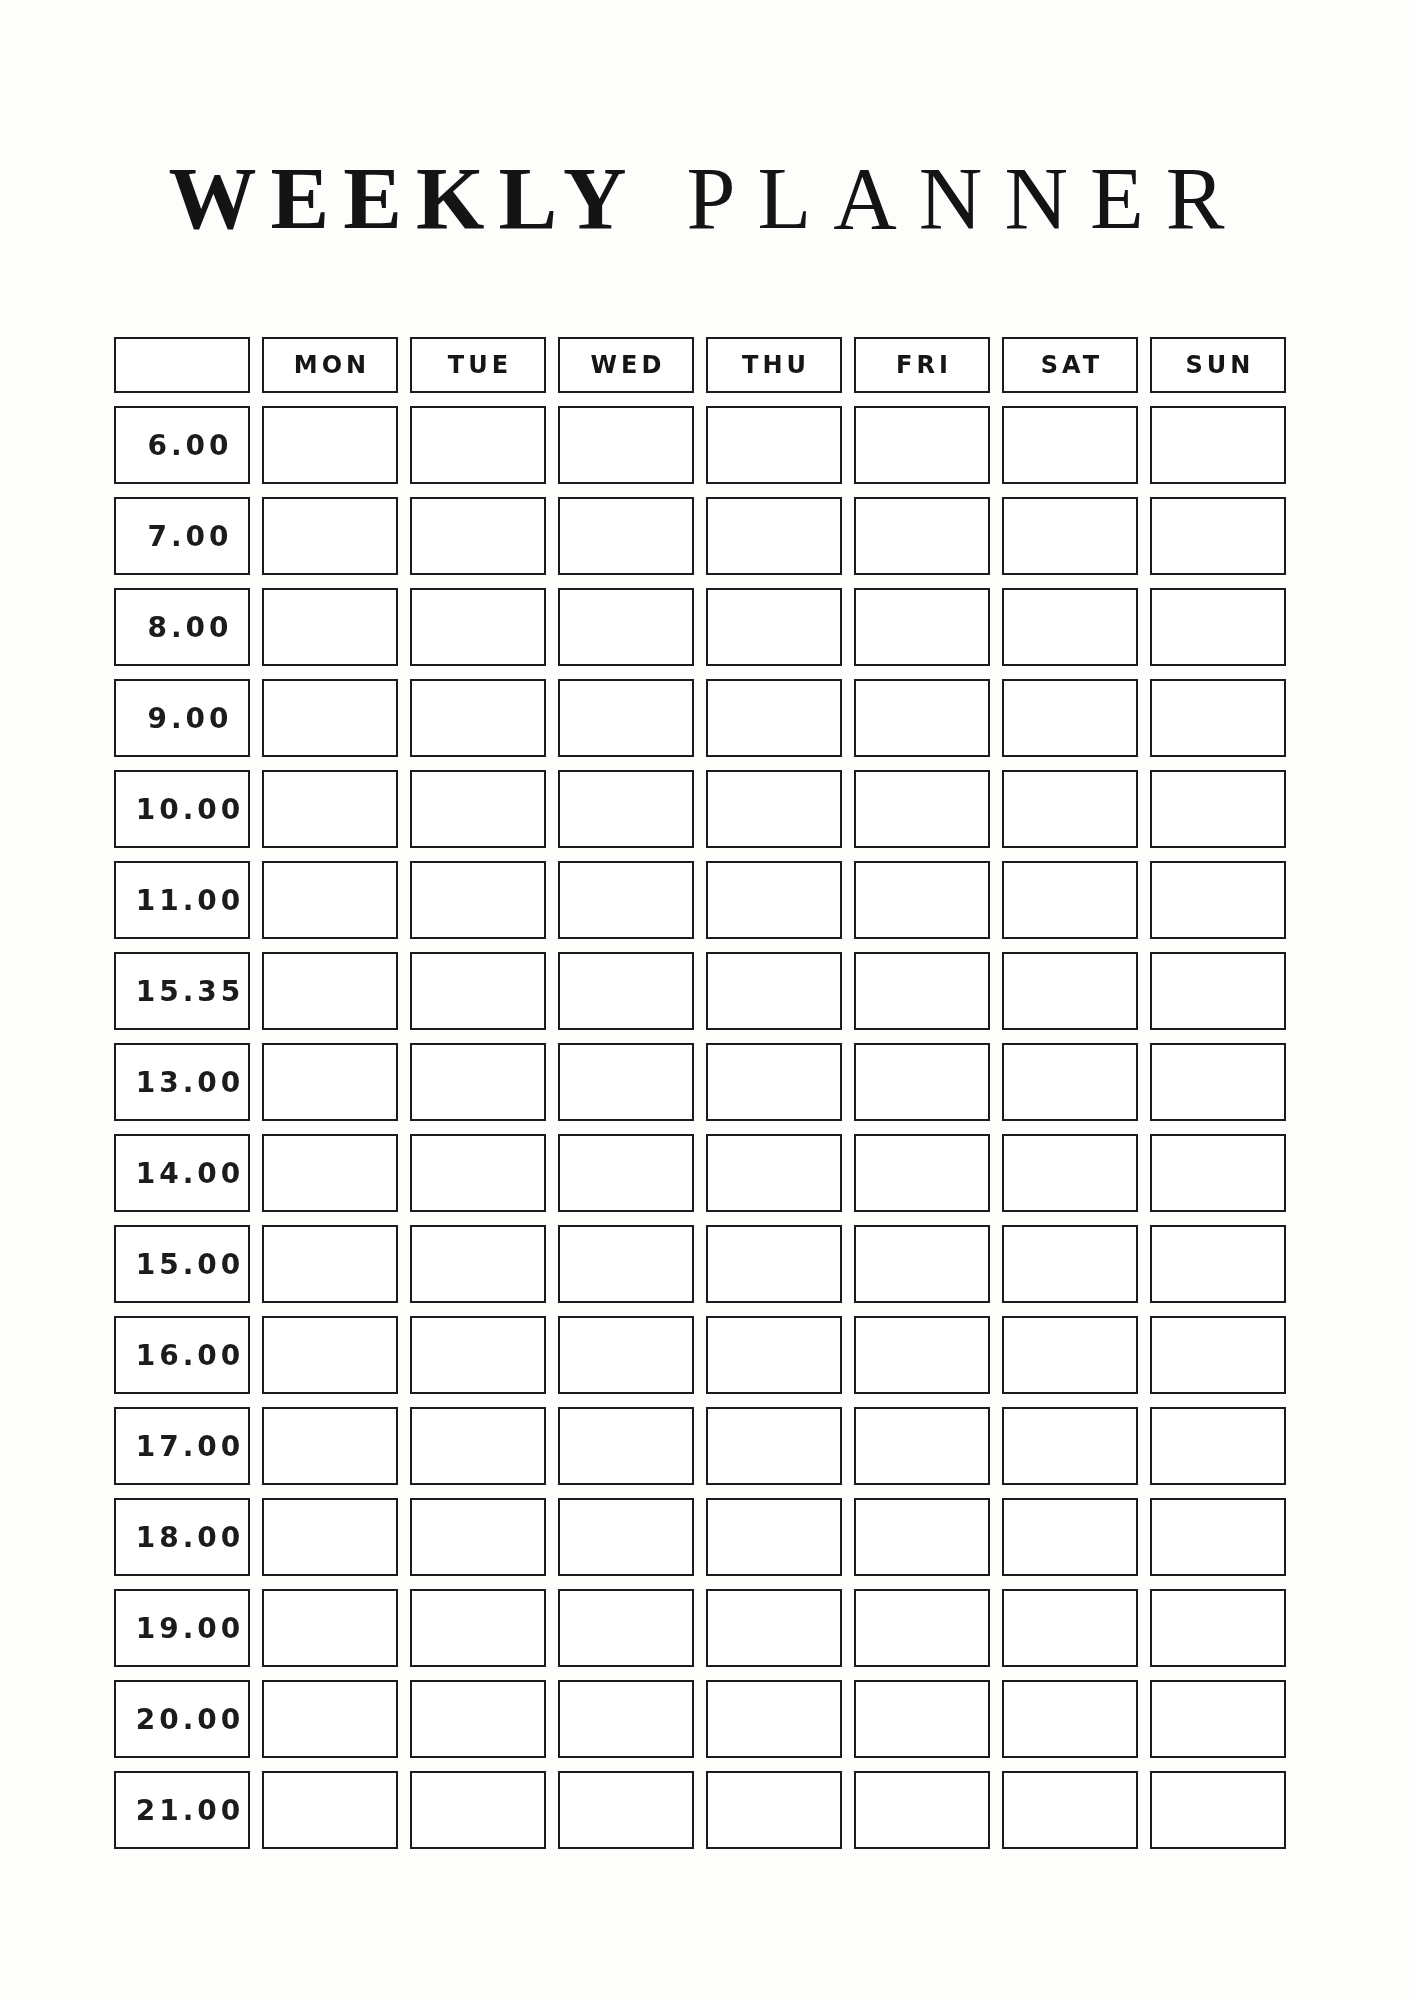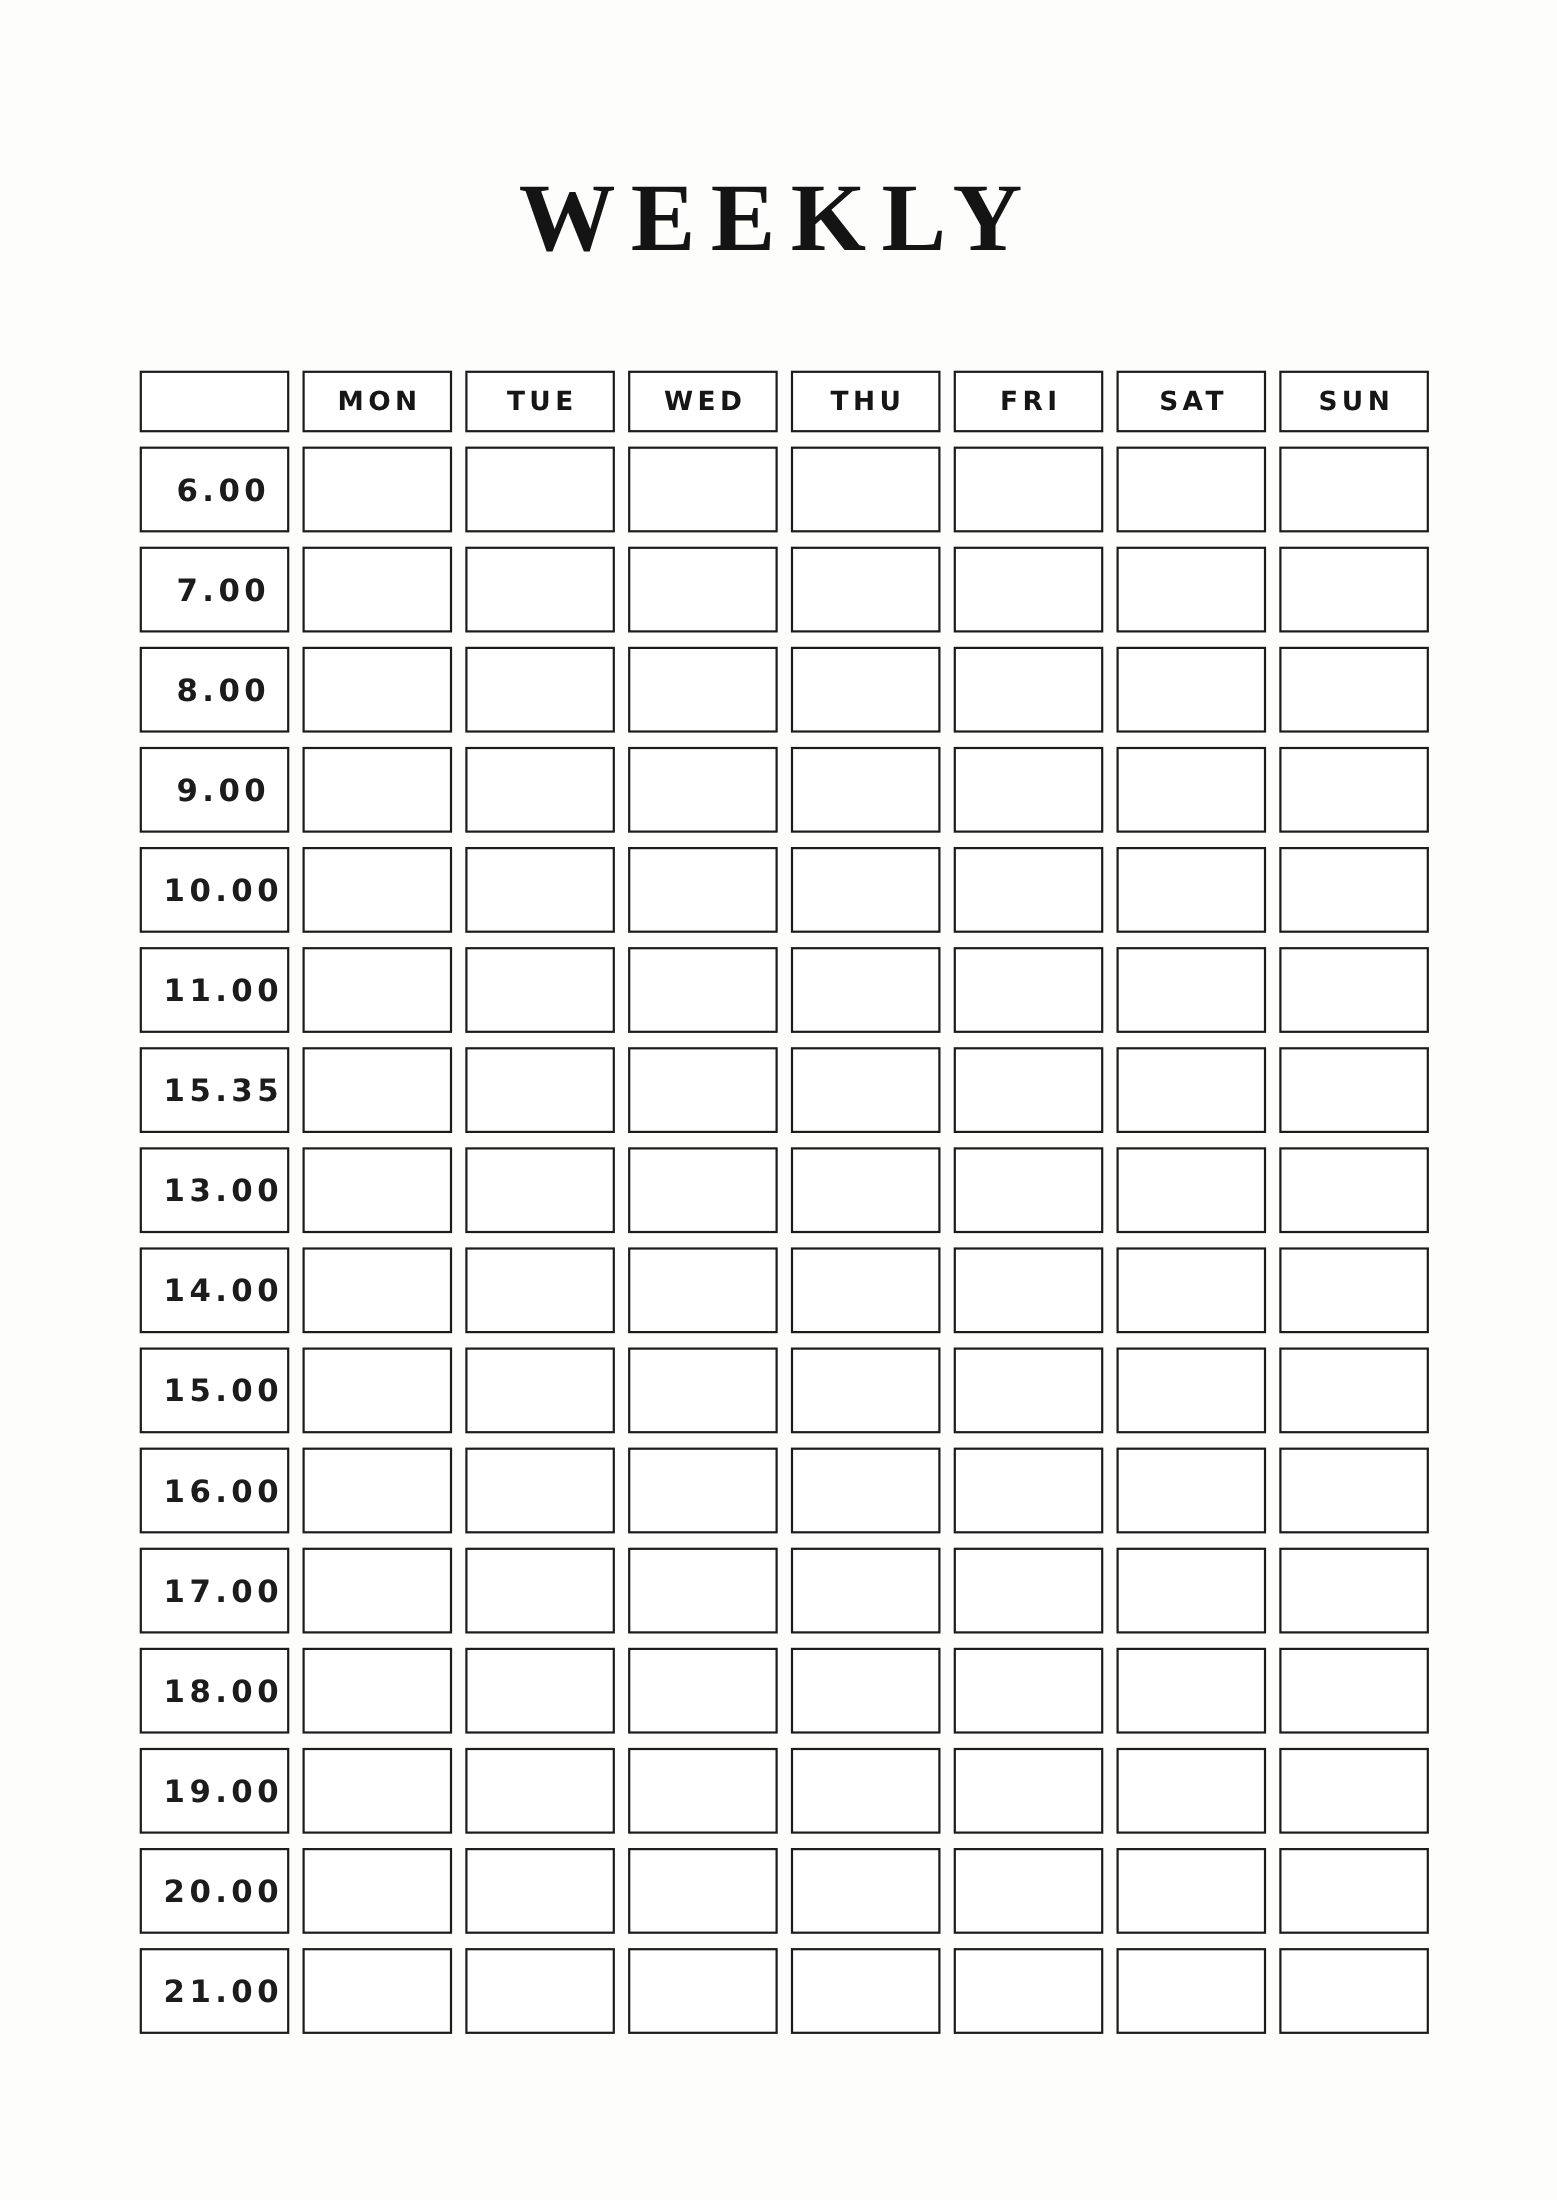--- a/index.html
+++ b/index.html
@@ -35,21 +35,21 @@
     letter-spacing: 14px;
   }
   .title .word-light {
     font-weight: 400;
     letter-spacing: 22px;
   }
 
   
   .grid {
     position: absolute;
-    left: 127px;
+    left: 114px;
     top: 337px;
     display: grid;
     grid-template-columns: repeat(8, 136px);
     grid-template-rows: 56px repeat(16, 78px);
     column-gap: 12px;
     row-gap: 13px;
   }
   .cell {
     box-sizing: border-box;
     border: 2px solid #1b1b1b;
@@ -71,20 +71,21 @@
     letter-spacing: 4px;
     padding-left: 16px;
     color: #1c1c1c;
   }
 </style>
 </head>
 <body>
 
 <h1 class="title">
   <span class="word-bold">WEEKLY</span>
+  <span class="word-light">PLANNER</span>
 </h1>
 
 <div class="grid" id="planner-grid">
     <div class="cell"></div>
     <div class="cell day-cell">MON</div>
     <div class="cell day-cell">TUE</div>
     <div class="cell day-cell">WED</div>
     <div class="cell day-cell">THU</div>
     <div class="cell day-cell">FRI</div>
     <div class="cell day-cell">SAT</div>

